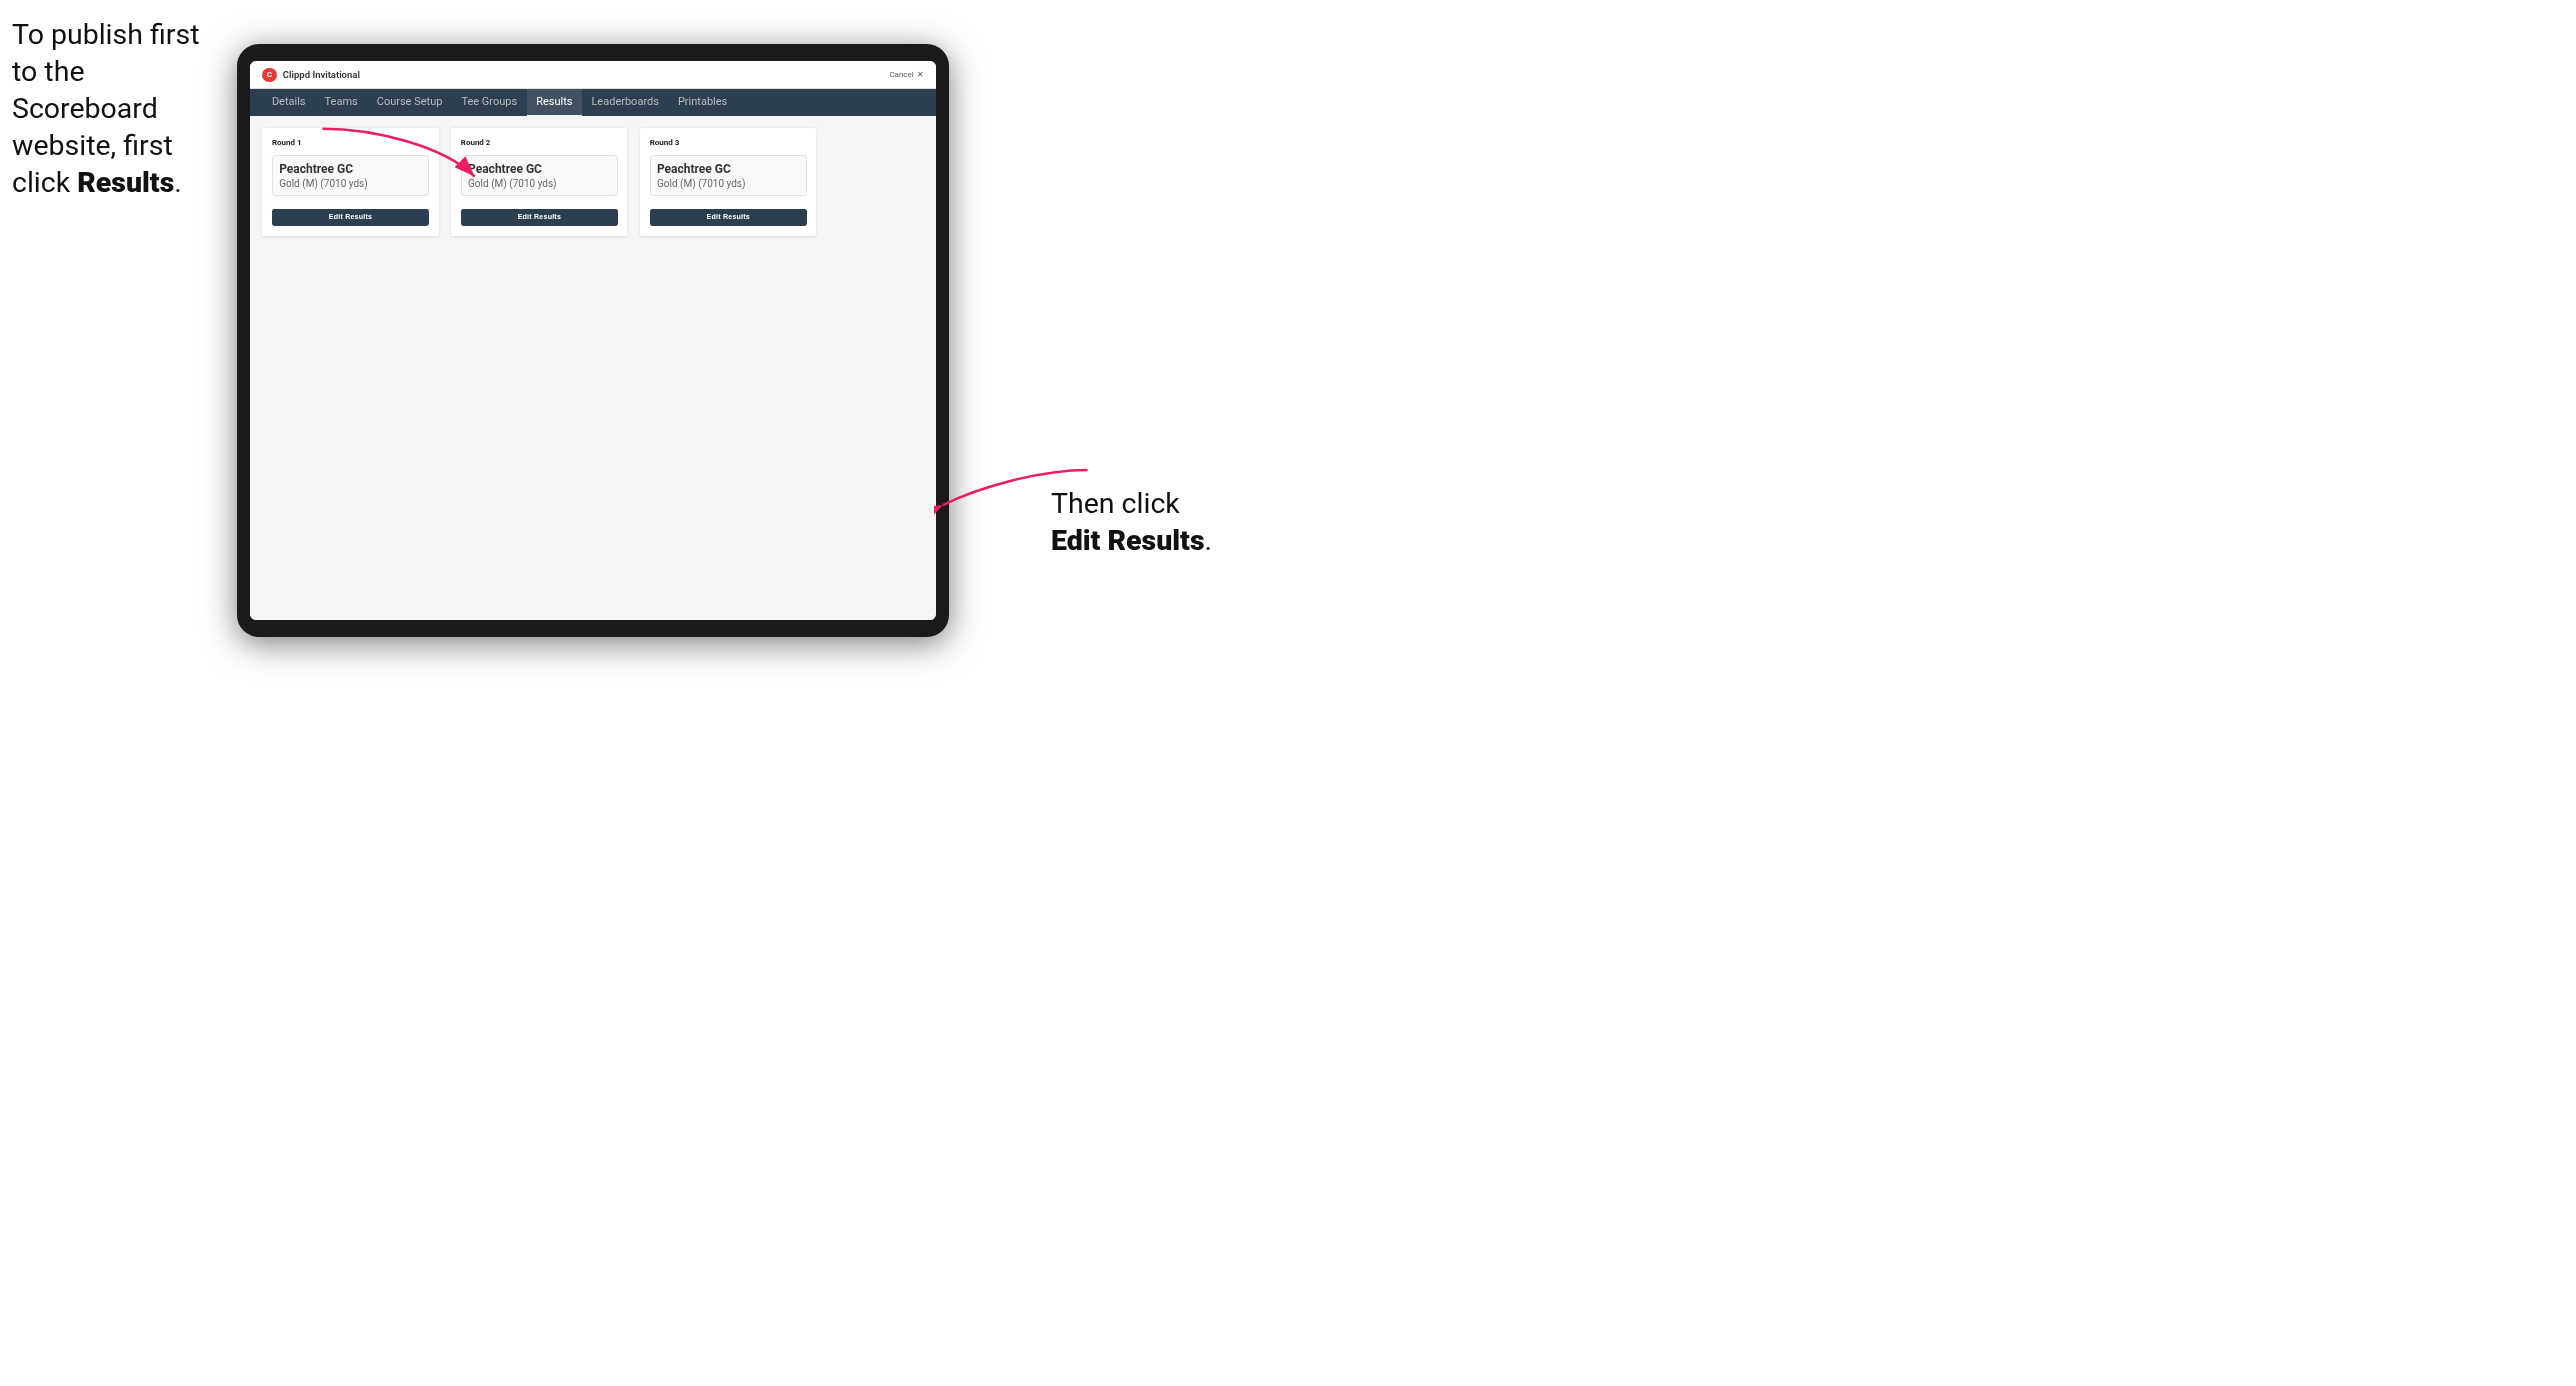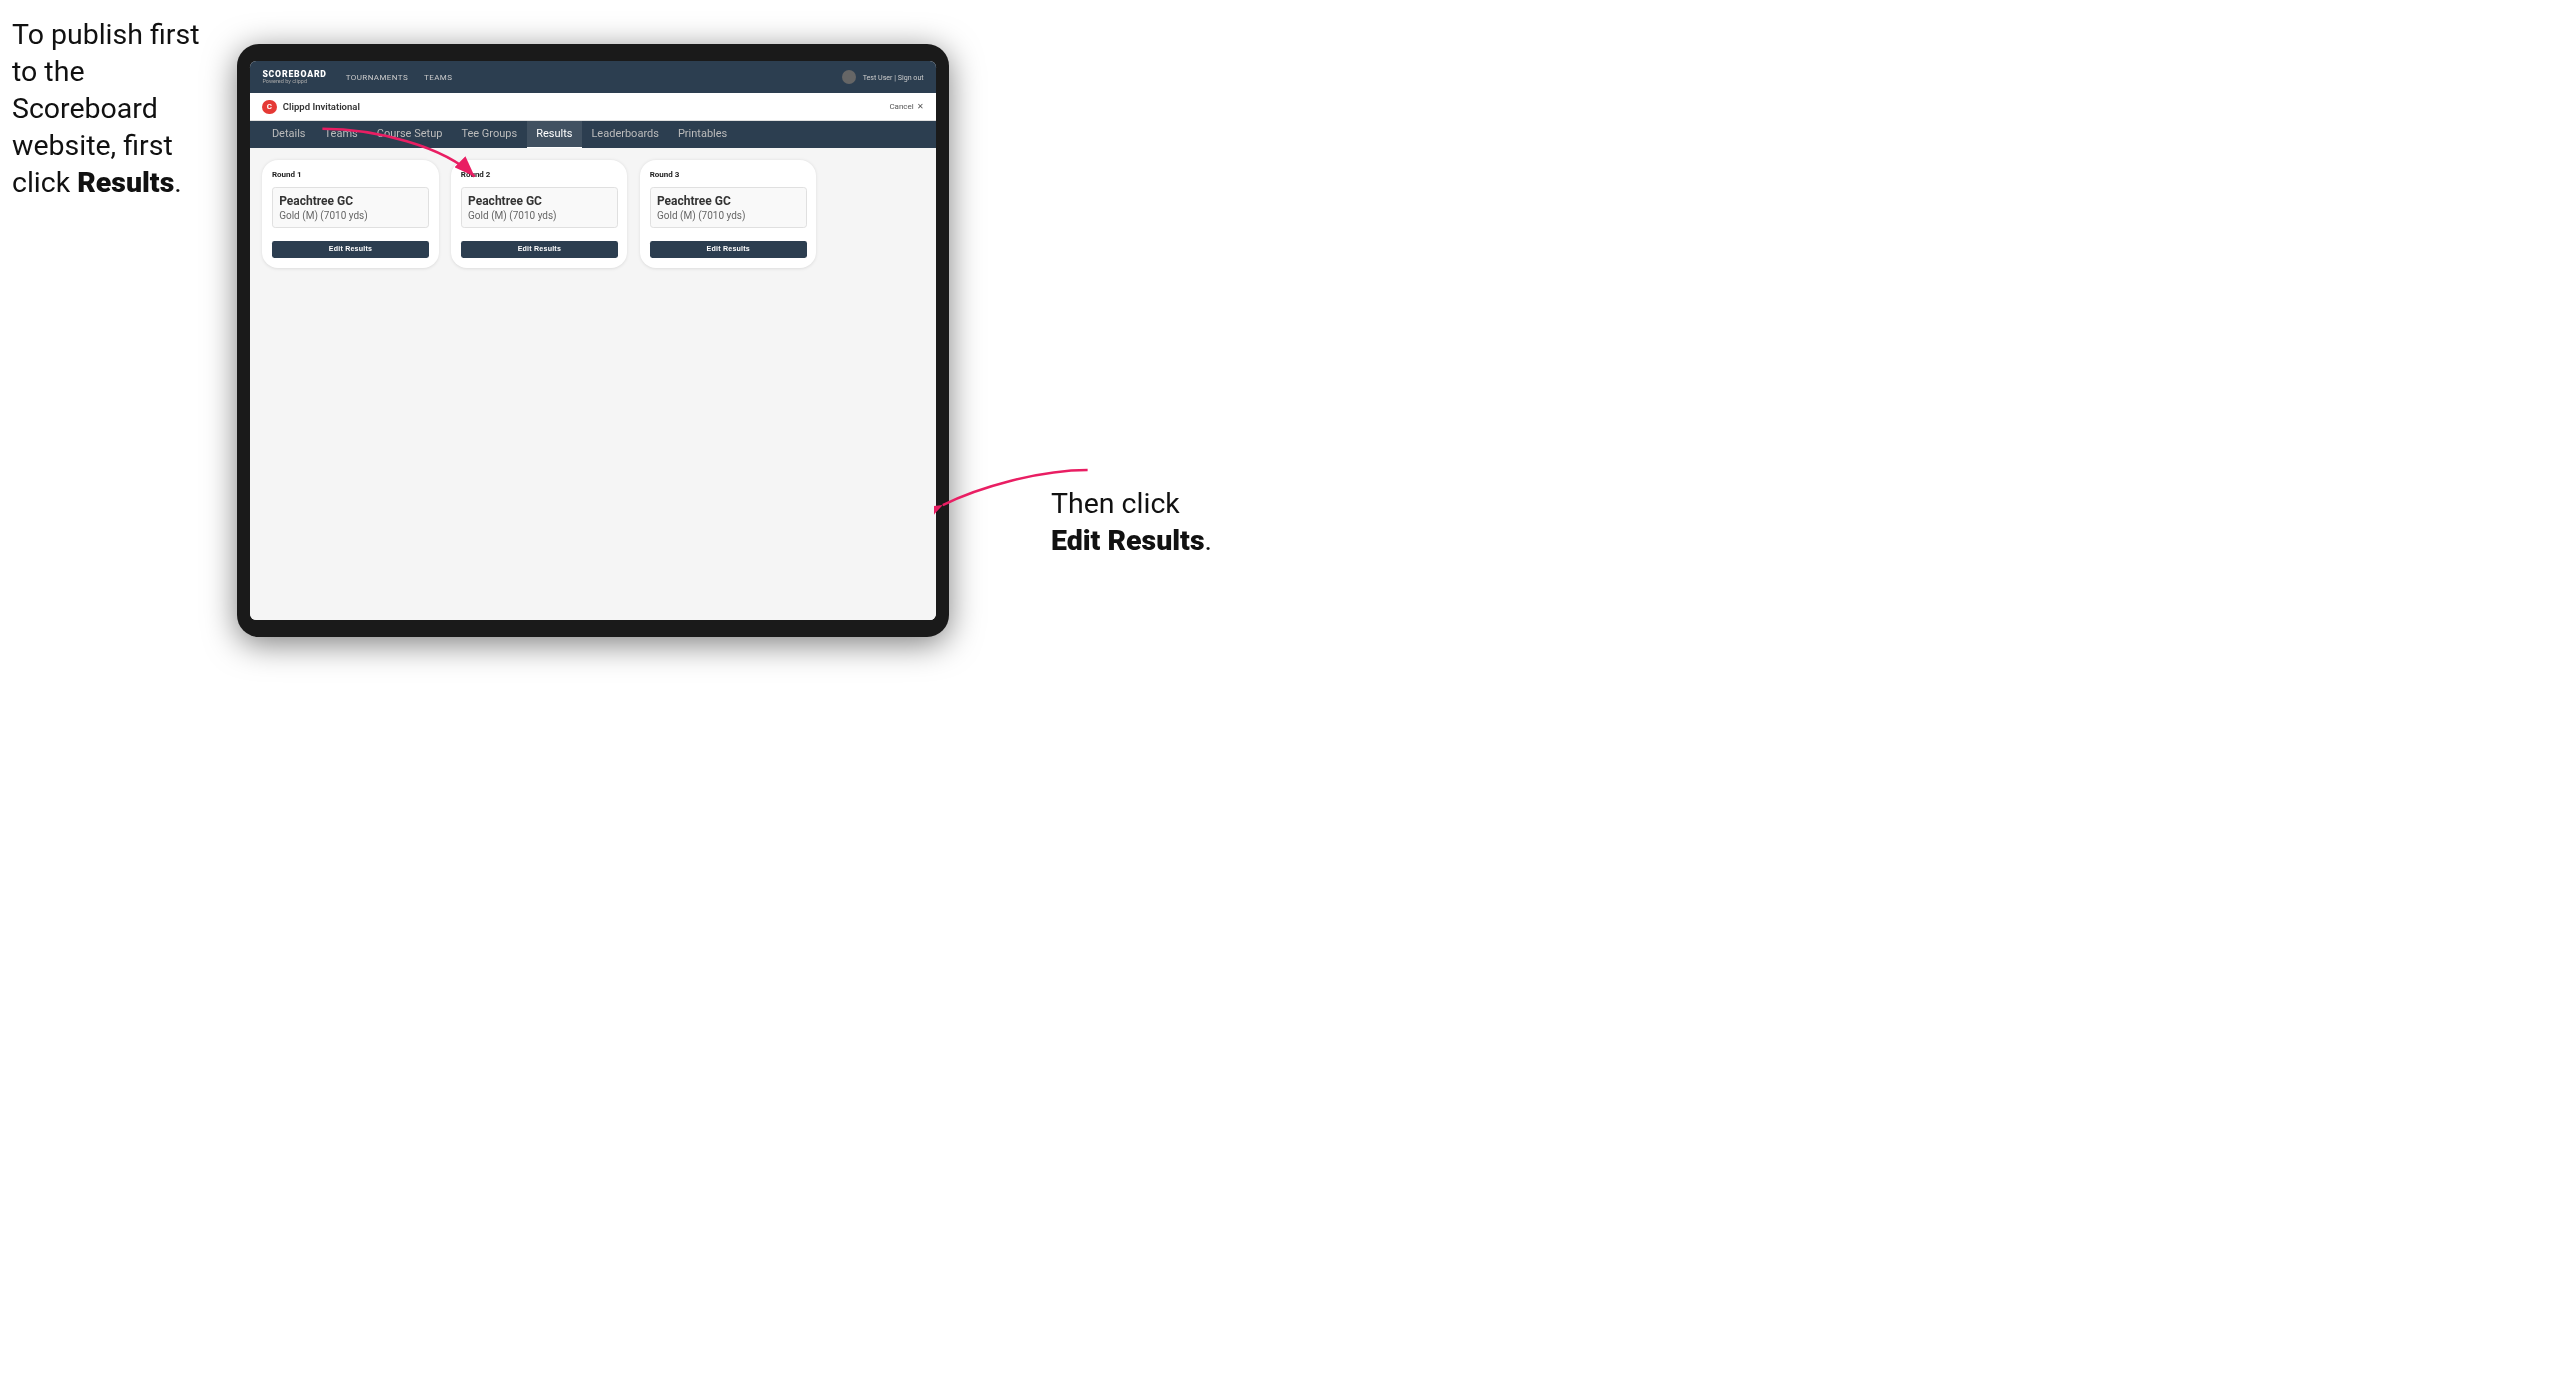--- a/index.html
+++ b/index.html
@@ -204,21 +204,21 @@
 
     .rounds-grid {
       display: grid;
       grid-template-columns: repeat(3, 1fr);
       gap: 12.7px;
       max-width: 554px;
     }
 
     .round-card {
       background: #fff;
-      border-radius: 16px;
+      border-radius: 1px;
       padding: 9.5px;
       box-shadow: 0 0.8px 3.2px rgba(0,0,0,0.1);
     }
 
     .round-title {
       font-size: 8px;
       font-weight: 700;
       color: #222;
       margin-bottom: 8px;
     }
@@ -280,36 +280,20 @@
 </div>
 
 <div class="instruction-text-right">
   <span>Then click</span><br>
   <strong>Edit Results</strong><span>.</span>
 </div>
 
 <div class="tablet">
   <div class="tablet-screen">
 
-    <div class="top-nav">
-      <div class="logo-area">
-        <span class="logo-title">SCOREBOARD</span>
-        <span class="logo-subtitle">Powered by clippd</span>
-      </div>
-      <div class="nav-links">
-        <span class="nav-link">TOURNAMENTS</span>
-        <span class="nav-link">TEAMS</span>
-      </div>
-      <div class="nav-right">
-        <div class="user-avatar"></div>
-        <span class="user-info">
-          <span>Test User |</span> <span>Sign out</span>
-        </span>
-      </div>
-    </div>
 
     <div class="tournament-header">
       <div class="tournament-title-row">
         <div class="c-icon">C</div>
         <span class="tournament-name">Clippd Invitational</span>
       </div>
       <div class="cancel-btn">
         <span>Cancel</span>
         <span>✕</span>
       </div>

